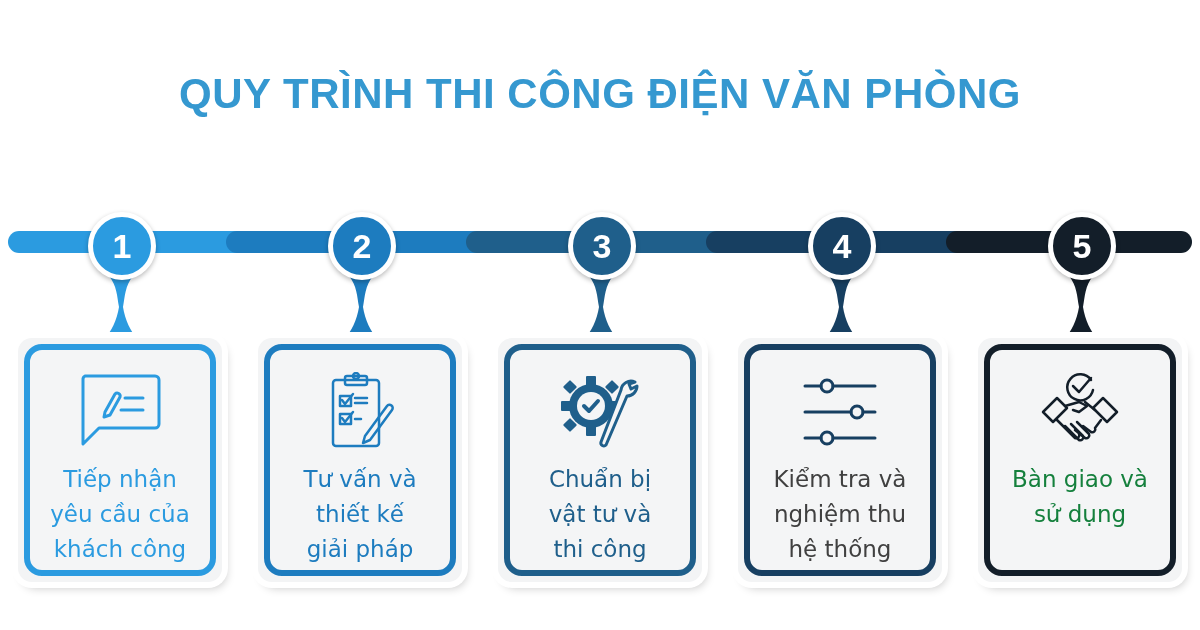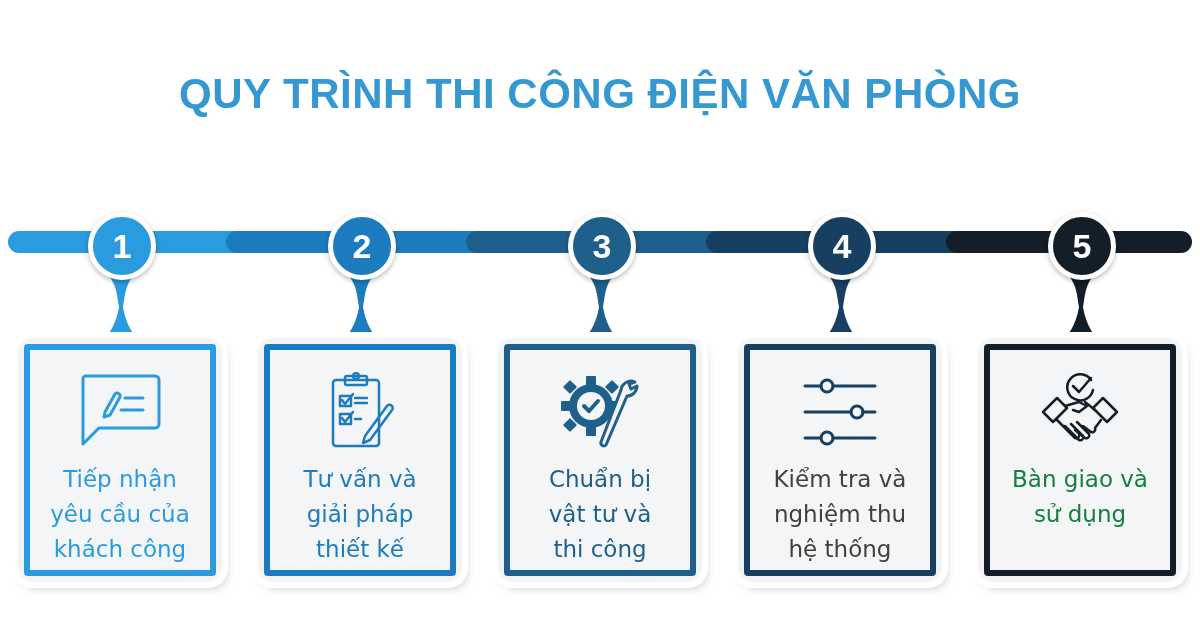--- a/index.html
+++ b/index.html
@@ -34,21 +34,21 @@
   }
   .card {
     position:absolute; top:338px; width:204px; height:244px;
     background:#f3f4f5;
     border-radius:14px;
     box-shadow: 0 0 0 6px #ffffff, 4px 6px 10px rgba(0,0,0,0.22);
     box-sizing:border-box;
   }
   .card-inner {
     position:absolute; inset:6px;
-    border-radius:4px;
+    border-radius:18px;
     border:6px solid;
     background:#f4f5f6;
   }
   .card-icon {
     position:absolute; left:50%; top:22px; transform:translateX(-50%);
     width:90px; height:80px;
   }
   .card-text {
     position:absolute; left:0; right:0; top:112px;
     text-align:center; font-size:23px; line-height:35px;
@@ -106,22 +106,22 @@
         <path d="M27 28 L30 32 L38 22"></path>
         <line x1="40" y1="26" x2="52" y2="26"></line>
         <line x1="40" y1="31" x2="52" y2="31"></line>
         <rect x="25" y="42" width="11" height="10"></rect>
         <path d="M27 46 L30 50 L38 40"></path>
         <line x1="40" y1="47" x2="46" y2="47"></line>
         <path d="M50 64 L72 34 a3 3 0 0 1 5 4 L55 68 L48 71 Z"></path>
       </svg>
       <div class="card-text" style="color:#1d7cbf;">
         <span>Tư vấn và</span>
+        <span>thiết kế</span>
         <span>giải pháp</span>
-        <span>thiết kế</span>
       </div>
     </div>
   </div>
 </div>
 
 <div>
   <svg class="stem" style="left:581px;" viewBox="0 0 40 62">
     <path d="M8 0 C 16 10, 16 20, 18 31 C 16 44, 10 56, 4 62 L 36 62 C 30 56, 24 44, 22 31 C 24 20, 24 10, 32 0 Z" fill="#1f5f8b"></path>
   </svg>
   <div class="circle" style="left:568px;background:#1f5f8b;">3</div>

